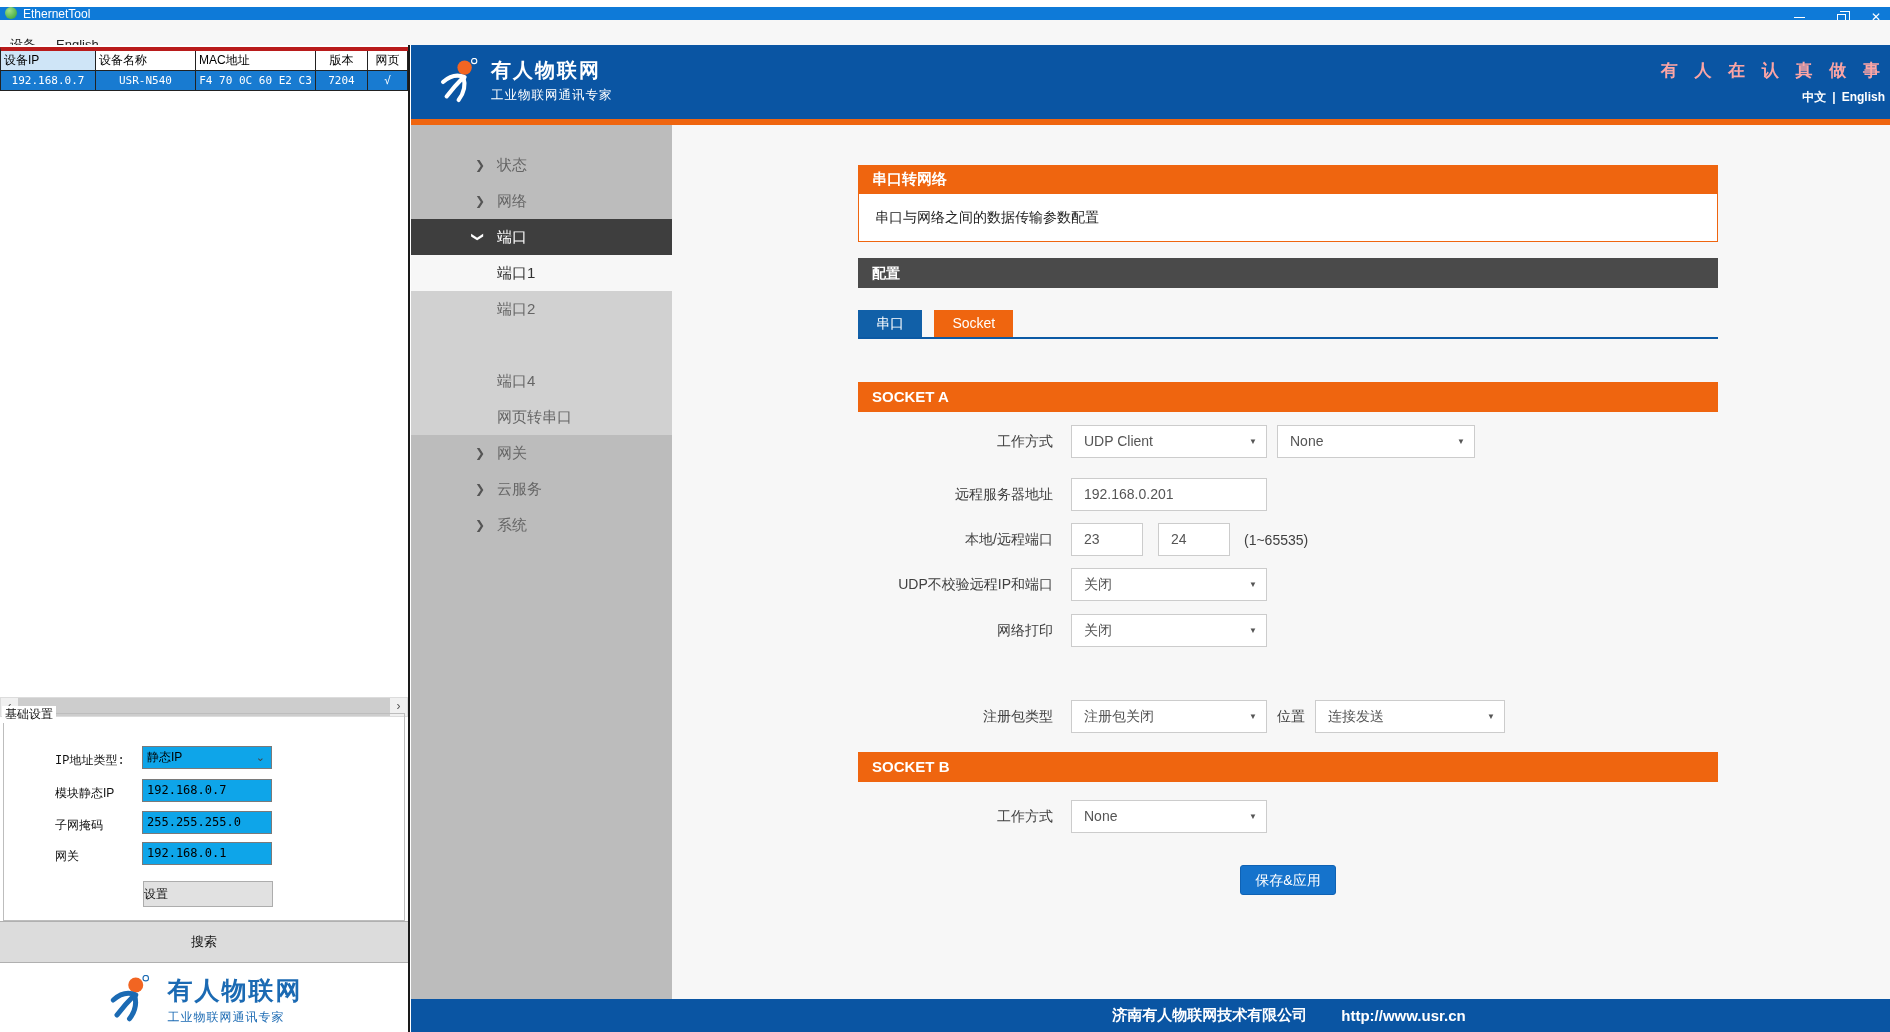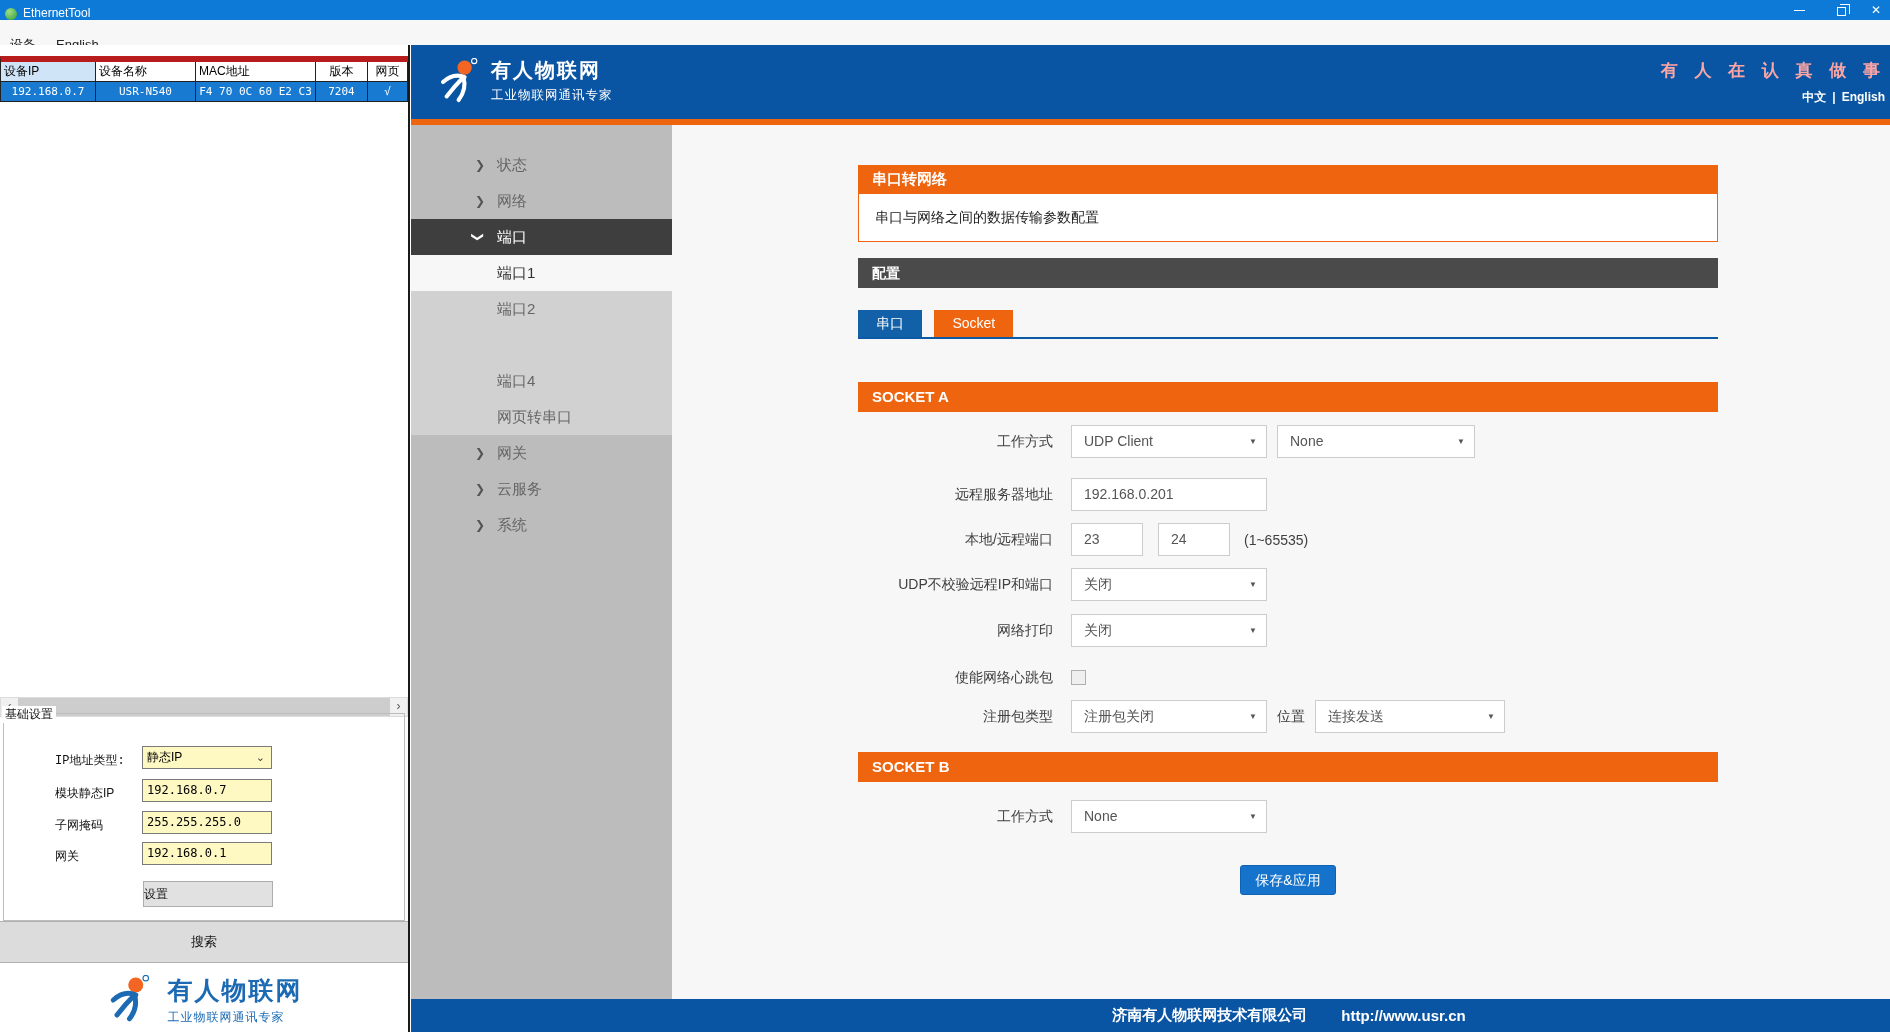--- a/index.html
+++ b/index.html
@@ -1,54 +1,54 @@
 <!DOCTYPE html>
 <html><head>
 <meta charset="utf-8">
 <style>
   * { margin:0; padding:0; box-sizing:border-box; }
   body { font-family:"Liberation Sans", sans-serif; background:#ffffff; }
   #app { position:relative; width:1890px; height:1032px; background:#ffffff; overflow:hidden; }
 
   
-  .titlebar { position:absolute; left:0; top:0; width:1890px; height:20px; background:#0e7ad8; color:#fff;
-              display:flex; align-items:flex-end; font-size:12px; }
+  .titlebar { position:absolute; left:0; top:7px; width:1890px; height:20px; background:#0e7ad8; color:#fff;
+              display:flex; align-items:flex-start; font-size:12px; }
   .app-icon { width:12px; height:12px; border-radius:50%; background:radial-gradient(circle at 35% 30%, #9fe08a, #2f9e2f); margin:0 6px 0 5px; }
   .win-controls { position:absolute; right:0; top:0; height:20px; display:flex; }
   .wc { width:42px; height:20px; display:flex; align-items:center; justify-content:center; color:#fff; font-size:12px; }
   .minbar { width:11px; height:0; border-bottom:1px solid #fff; display:block; }
   .restsq { position:relative; width:9px; height:9px; border:1px solid #fff; background:#0e7ad8; margin-top:2px; }
   .restsq::before { content:""; position:absolute; left:2px; top:-4px; width:9px; height:9px; border:1px solid #fff; border-left:none; border-bottom:none; }
   .wc.close { width:28px; }
 
   .menubar { position:absolute; left:0; top:20px; width:1890px; height:25px; background:#f7f7f7; display:flex;
              align-items:center; font-size:13px; color:#222; }
   .menu-item { padding:12px 10px; height:25px; line-height:25px; }
 
   
   .leftpanel { position:absolute; left:0; top:45px; width:410px; height:987px; background:#fff; border-right:2px solid #1a1a1a; }
-  .devtable { position:absolute; left:0; top:2px; width:408px; border-top:6px solid #b91c1c; border-left:1px solid #222; font-size:12px;margin-top:9px; }
+  .devtable { position:absolute; left:0; top:2px; width:408px; border-top:4px solid #b91c1c; border-left:1px solid #222; font-size:12px; }
   .trow { display:flex; }
   .tcell { border-right:1px solid #222; border-bottom:1px solid #222; height:20px; line-height:19px; overflow:hidden; white-space:nowrap; }
   .c0{width:95px;} .c1{width:100px;} .c2{width:120px;} .c3{width:52px;} .c4{width:40px;}
   .thead .tcell { background:#fff; padding-left:3px; }
   .thead .c0 { background:#cfe5f7; }
   .thead .c3, .thead .c4 { text-align:center; padding-left:0; }
   .tdata .tcell { background:#187bd1; color:#fff; text-align:center; font-family:"DejaVu Sans Mono", monospace; font-size:11px; }
   .weblink { font-style:italic; font-family:"Liberation Sans", sans-serif; }
 
   .hscroll { position:absolute; left:0; top:652px; width:408px; height:20px; background:#f0f0f0; border:1px solid #dcdcdc; display:flex; }
   .harrow { width:17px; height:18px; text-align:center; line-height:17px; font-size:12px; color:#555; background:#f0f0f0; }
   .hthumb { flex:1; background:#cdcdcd; }
 
   .basicbox { position:absolute; left:3px; top:668px; width:402px; height:208px; border:1px solid #bdbdbd; }
   .basiclegend { position:absolute; left:2px; top:661px; background:#fff; padding:0 3px; font-size:12px; color:#111; }
   .brow { position:absolute; left:0; width:408px; height:23px; display:flex; align-items:center; font-size:12px; color:#111; }
   .brow .blabel { position:absolute; left:55px; }
-  .bctrl { position:absolute; left:142px; width:130px; height:23px; border:1px solid #7a7a7a; background:#fef9c3;
+  .bctrl { position:absolute; left:142px; width:130px; height:23px; border:1px solid #7a7a7a; background:#0ea5e9;
            font-size:12px; line-height:21px; padding-left:4px; font-family:"DejaVu Sans Mono", monospace; }
   .bcombo { font-family:"Liberation Sans", sans-serif; }
   .bcombo .carr { position:absolute; right:6px; top:0; font-size:11px; color:#444; }
   .setbtn { position:absolute; left:143px; top:836px; width:130px; height:26px; background:#e1e1e1; border:1px solid #adadad;
             text-align:left; line-height:24px; font-size:12px; color:#111; }
   .searchbtn { position:absolute; left:0; top:876px; width:408px; height:42px; background:#dcdcdc; border-top:1px solid #b0b0b0;
                border-bottom:1px solid #b0b0b0; text-align:center; line-height:40px; font-size:13px; color:#111; }
   .leftlogo { position:absolute; left:0; top:922px; width:408px; height:65px; display:flex; align-items:center; justify-content:center; gap:10px; }
   .leftlogo .ltxt { display:flex; flex-direction:column; }
   .leftlogo .lt1 { font-size:25px; font-weight:bold; color:#1b6ab3; letter-spacing:2px; }
@@ -304,24 +304,20 @@
         </div>
 
         <div class="arow" style="top:489px;">
           <span class="alabel">网络打印</span>
           <div class="sel">
             <span>关闭</span>
             <span class="arr">▼</span>
           </div>
         </div>
 
-        <div class="arow" style="top:536px;">
-          <span class="alabel">使能网络心跳包</span>
-          <div class="cbx"></div>
-        </div>
 
         <div class="arow" style="top:575px;">
           <span class="alabel">注册包类型</span>
           <div class="sel">
             <span>注册包关闭</span>
             <span class="arr">▼</span>
           </div>
           <span class="midlabel">位置</span>
           <div class="sel" style="width:190px;">
             <span>连接发送</span>

